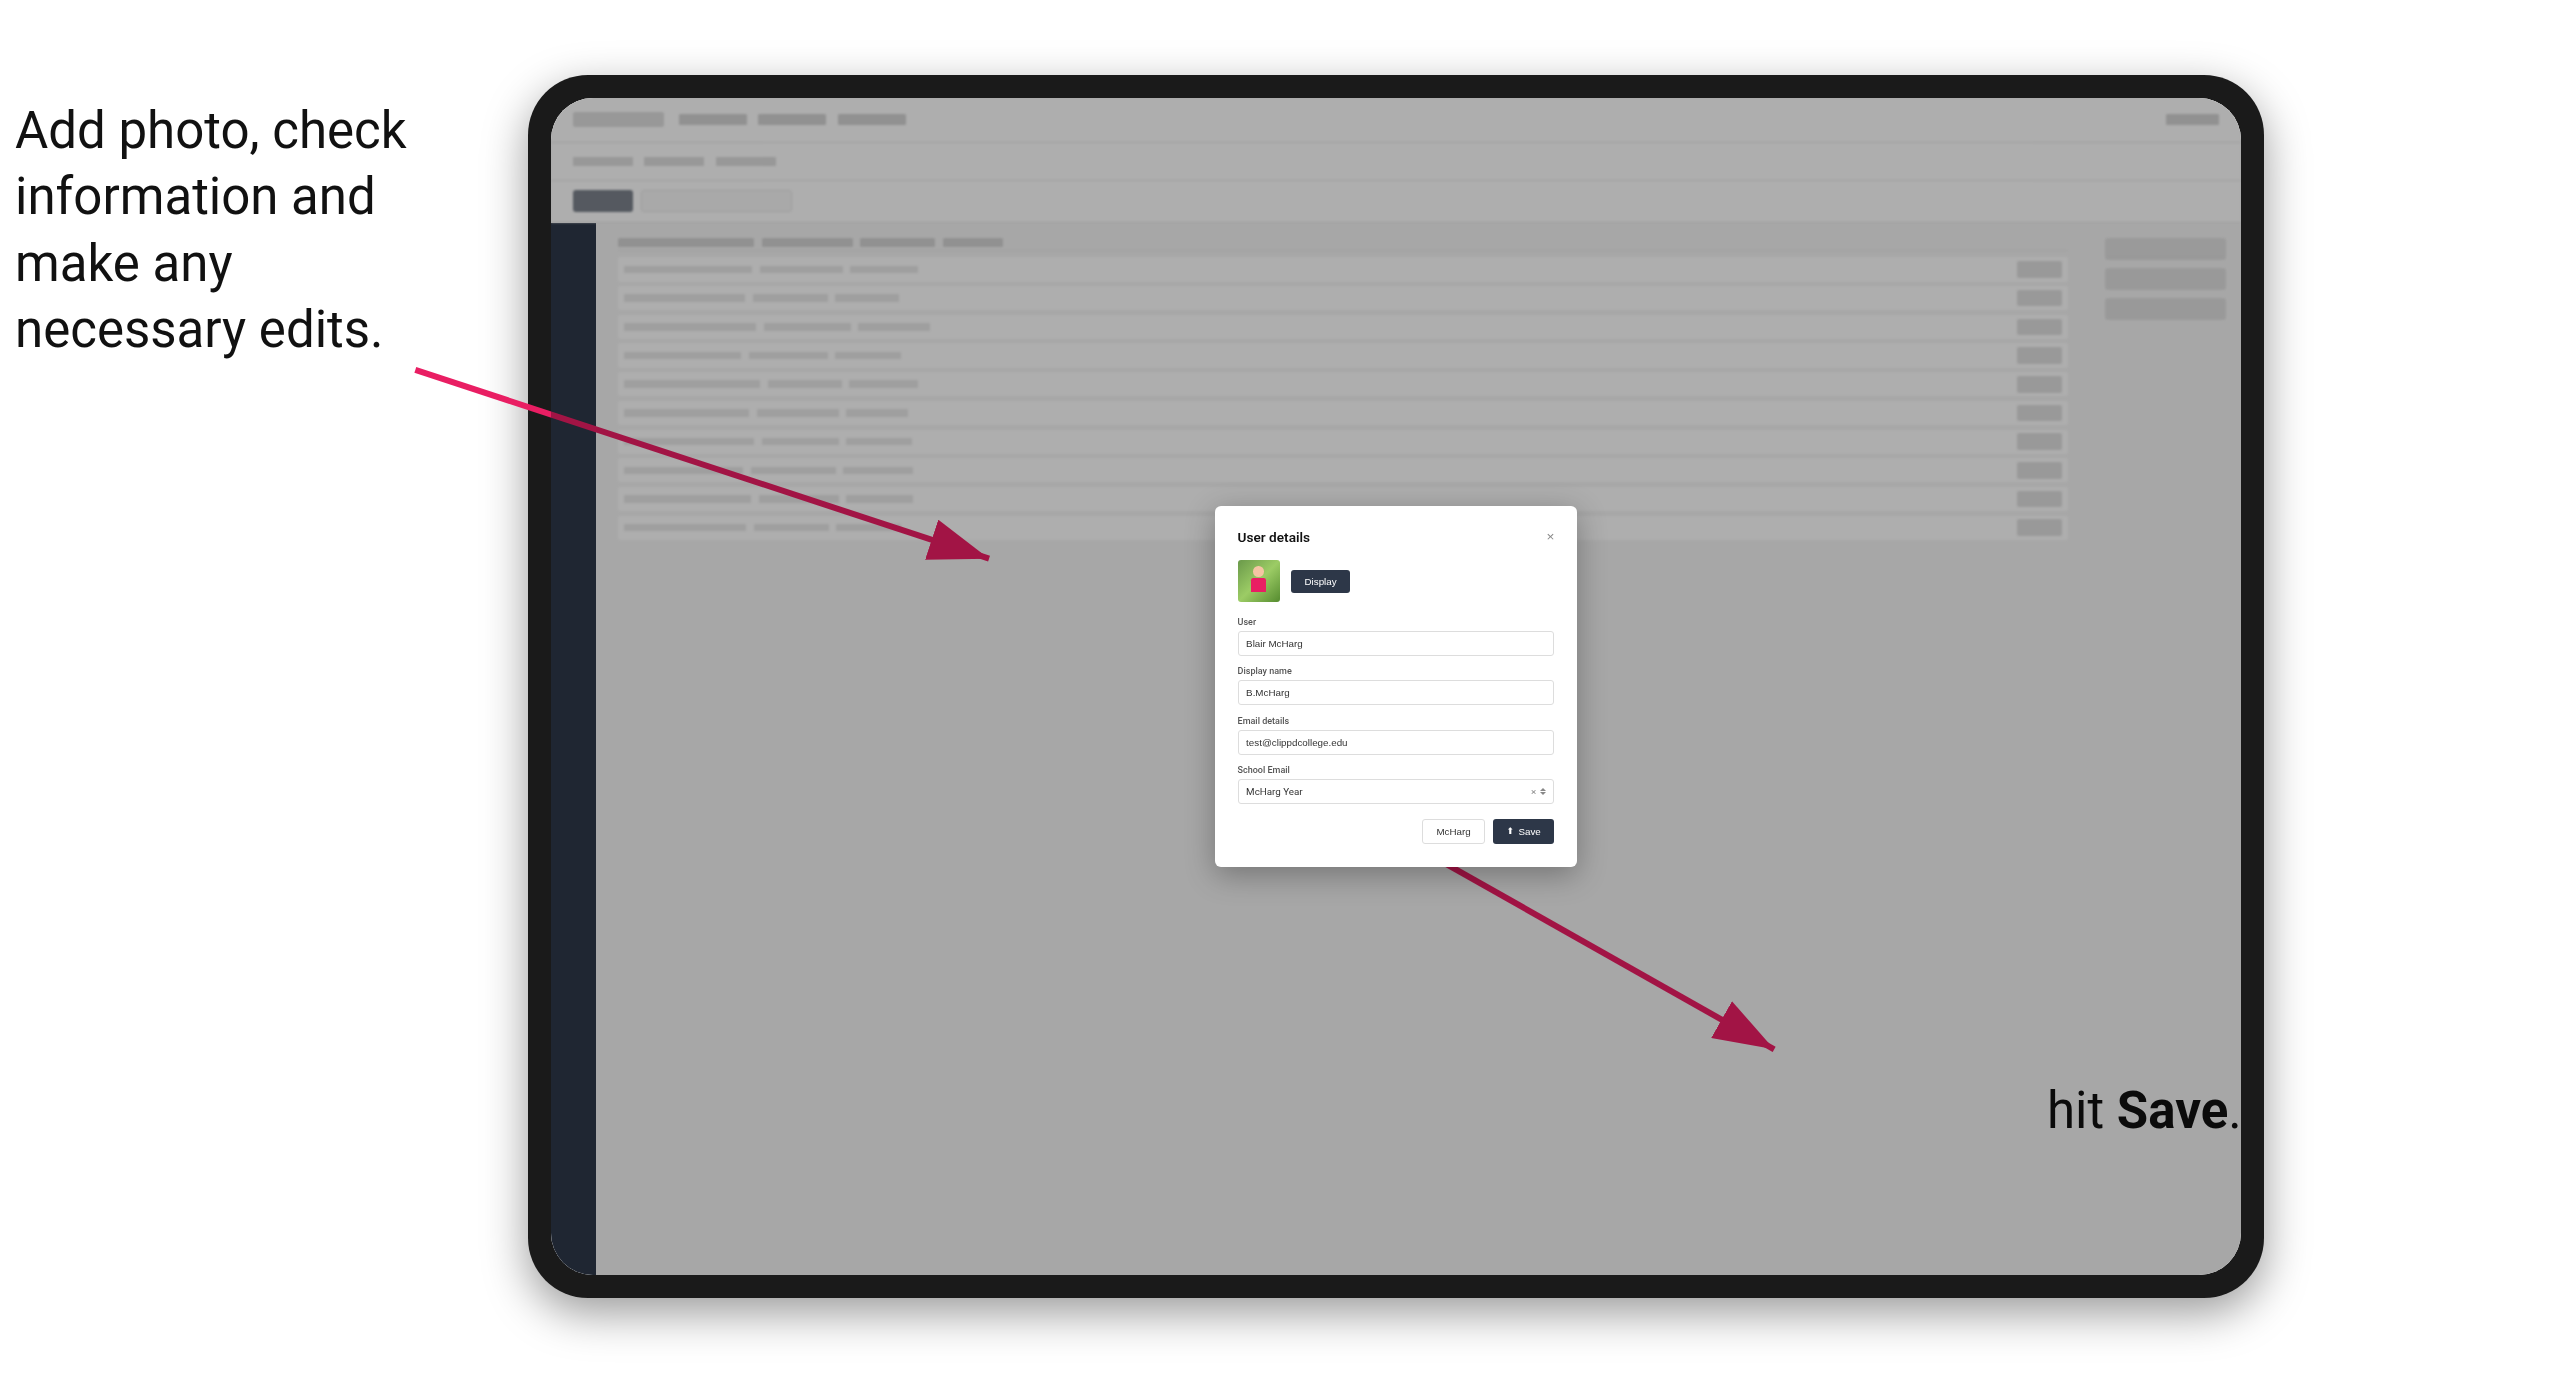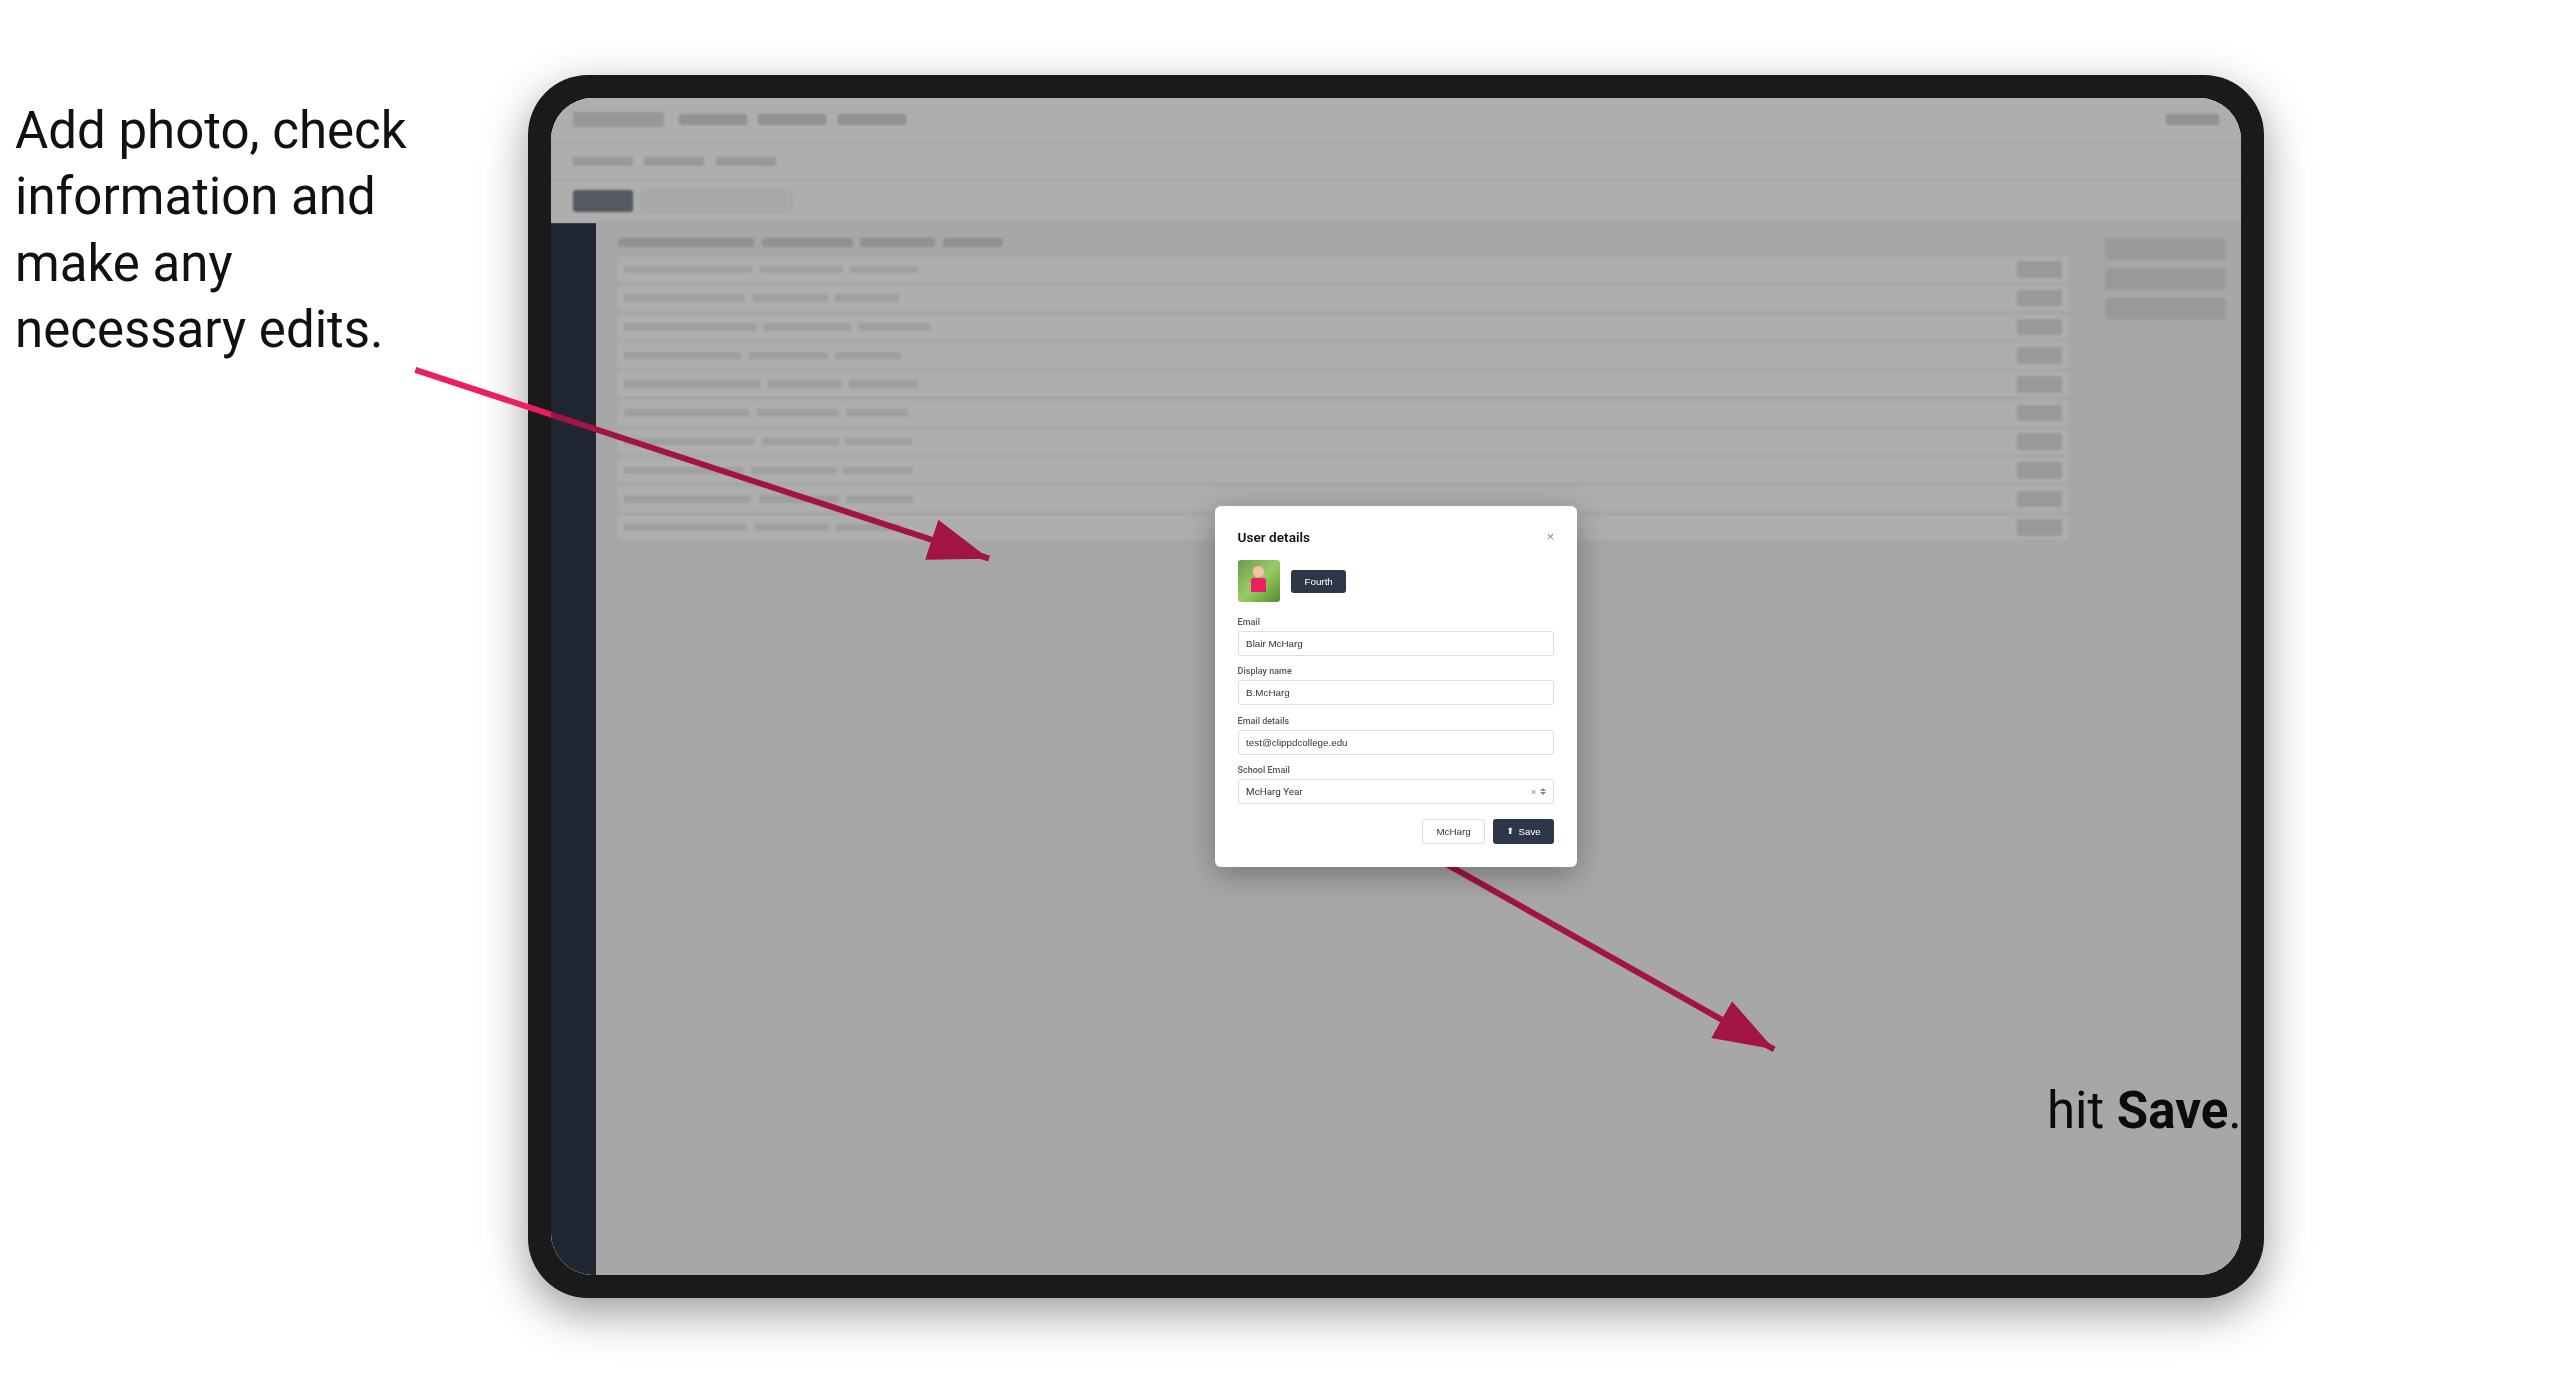--- a/index.html
+++ b/index.html
@@ -615,25 +615,25 @@
 
           <div class="photo-section">
             <div class="photo-thumb">
               <div class="photo-thumb-inner">
                 <div class="photo-person">
                   <div class="person-head"></div>
                   <div class="person-body"></div>
                 </div>
               </div>
             </div>
-            <button class="upload-btn">Fourth</button>
+            <button class="upload-btn">Display</button>
           </div>
 
           <div class="form-group">
-            <label class="form-label">Email</label>
+            <label class="form-label">User</label>
             <input class="form-input" type="text" value="Blair McHarg" style="">
           </div>
 
           <div class="form-group">
             <label class="form-label">Display name</label>
             <input class="form-input" type="text" value="B.McHarg" style="">
           </div>
 
           <div class="form-group">
             <label class="form-label">Email details</label>

